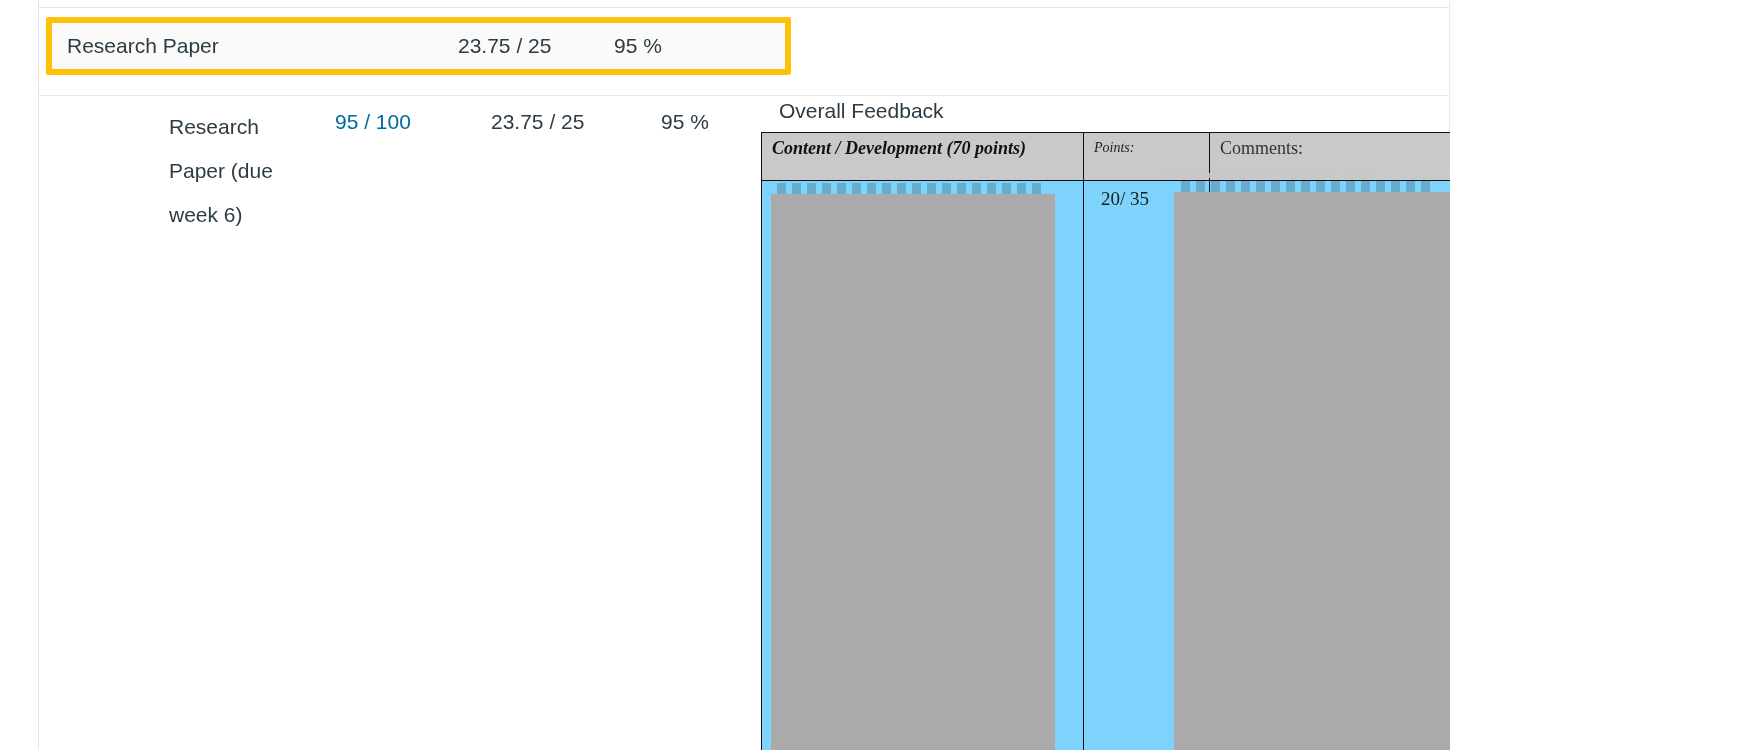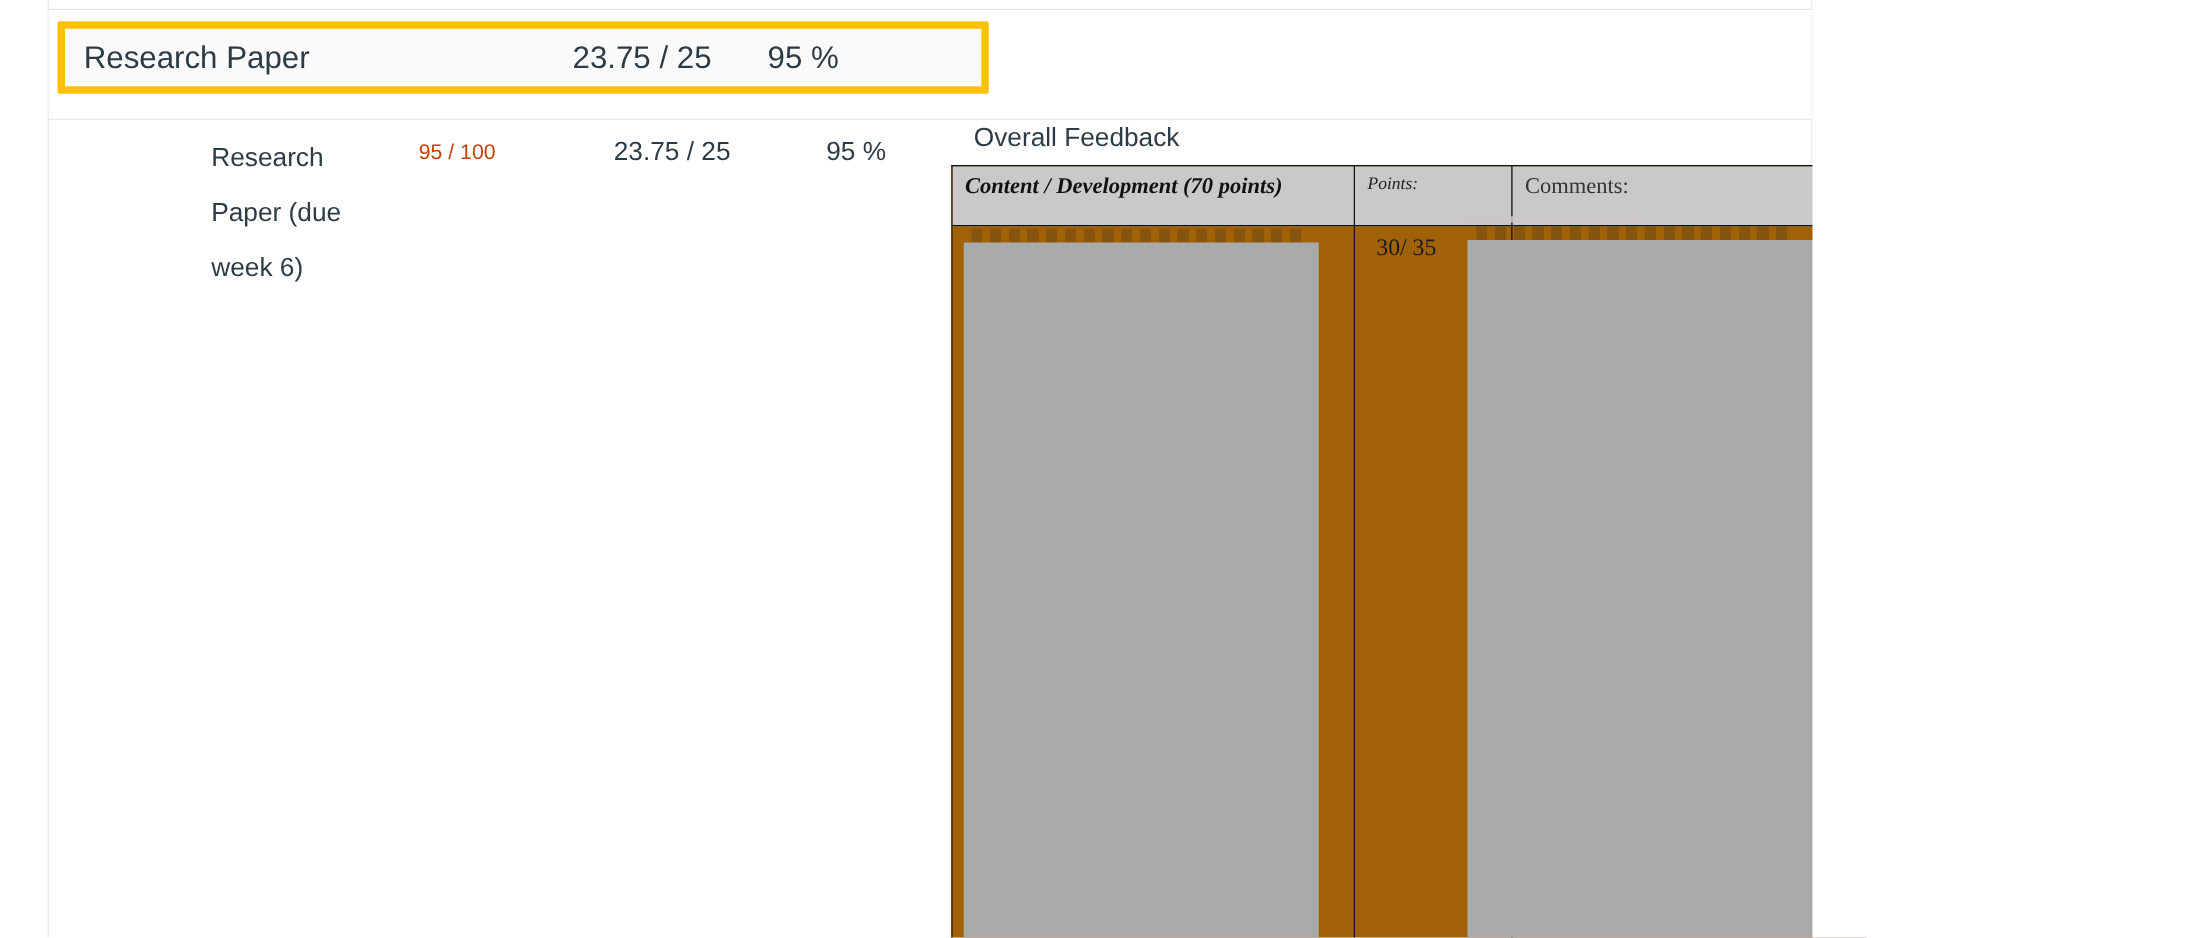--- a/index.html
+++ b/index.html
@@ -64,21 +64,21 @@
     width: 745px;
     height: 58px;
     box-sizing: border-box;
     border: 6px solid #ffc107;
     border-radius: 2px;
     background: #fafafa;
     display: flex;
     align-items: center;
   }
   .row-selected .cell {
-    font-size: 25px;
+    font-size: 21px;
     color: #2d3b45;
     white-space: nowrap;
   }
   .row-selected .c-title  { position: absolute; left: 15px; }
   .row-selected .c-score  { position: absolute; left: 406px; }
   .row-selected .c-pct    { position: absolute; left: 562px; }
 
   
   .row-rule {
     position: absolute;
@@ -103,23 +103,23 @@
     top: 9px;
     width: 130px;
     font-size: 21px;
     line-height: 44px;
     color: #2d3b45;
   }
   .detail-points {
     position: absolute;
     left: 296px;
     top: 9px;
-    font-size: 17px;
+    font-size: 21px;
     line-height: 34px;
-    color: #c2410c;
+    color: #0369a1;
     white-space: nowrap;
   }
   .detail-score {
     position: absolute;
     left: 452px;
     top: 9px;
     font-size: 21px;
     line-height: 34px;
     color: #2d3b45;
     white-space: nowrap;
@@ -152,21 +152,21 @@
     margin-left: 24px;
   }
 
   
   .rubric-doc {
     position: absolute;
     left: 6px;
     top: 36px;
     width: 732px;
     height: 618px;
-    background: #a16207;
+    background: #7dd3fc;
     overflow: hidden;
     font-family: "Liberation Serif", serif;
   }
   .rubric-table {
     position: absolute;
     left: 0;
     top: 0;
     width: 732px;
     border-collapse: collapse;
     table-layout: fixed;
@@ -329,21 +329,21 @@
           </table>
 
           <div class="head-tint"></div>
 
           <div class="ghost-line ghost-criteria"></div>
           <div class="ghost-line ghost-comments"></div>
 
           <div class="redact redact-criteria"></div>
           <div class="redact redact-comments"></div>
 
-          <div class="points-value">30/ 35</div>
+          <div class="points-value">20/ 35</div>
 
         </div>
       </div>
     </div>
   </div>
 
   <div class="right-gutter"></div>
 </div>
 
 </body></html>

